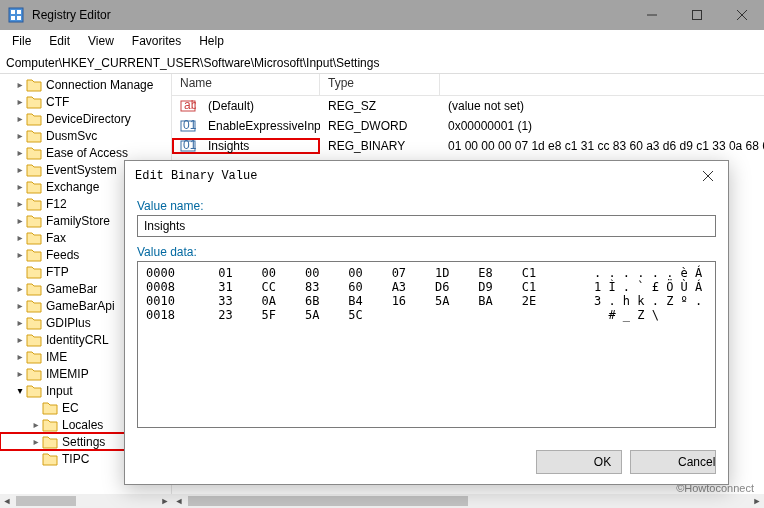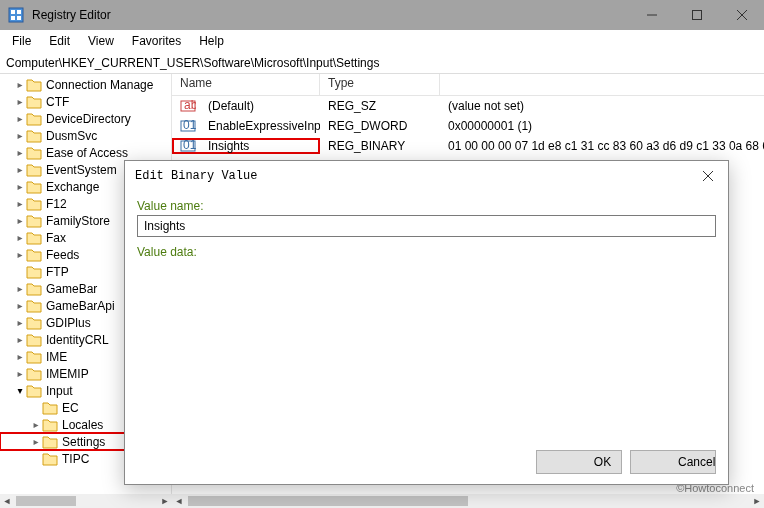--- a/index.html
+++ b/index.html
@@ -34,21 +34,21 @@
 .col-data { flex: 1; }
 .list-row { display: flex; align-items: center; height: 20px; }
 .list-row .cell { padding: 0 8px; white-space: nowrap; overflow: hidden; }
 .val-ico { width: 16px; height: 16px; margin-left: 8px; margin-right: 4px; display: inline-flex; flex-shrink: 0; }
 
 .dialog { position: absolute; left: 124px; top: 160px; width: 605px; height: 325px; background: #fff; border: 1px solid #888; box-shadow: 0 5px 20px rgba(0,0,0,0.25); display: flex; flex-direction: column; }
 .dlg-title { height: 30px; display: flex; align-items: center; padding-left: 10px; background: #fff; }
 .dlg-title-text { flex: 1; color: #000; font-family: Liberation Mono, monospace; }
 .dlg-close { width: 40px; height: 30px; display: flex; align-items: center; justify-content: center; color: #333; }
 .dlg-body { padding: 8px 12px 12px; flex: 1; display: flex; flex-direction: column; }
-.field-label { color: #4d7c0f; margin-bottom: 2px; }
+.field-label { color: #0369a1; margin-bottom: 2px; }
 .field-input { width: 100%; height: 22px; border: 1px solid #7a7a7a; padding: 2px 6px; background: #fff; margin-bottom: 8px; }
 .hex-area { flex: 1; border: 1px solid #7a7a7a; background: #fff; padding: 4px 8px; font-family: Consolas, monospace; font-size: 12px; white-space: pre; overflow: auto; color: #000; }
 .dlg-buttons { display: flex; justify-content: flex-end; gap: 8px; padding: 10px 12px; }
 .dlg-btn { width: 86px; height: 24px; border: 1px solid #adadad; background: #e1e1e1; cursor: default; padding-left: 47px; }
 
 .scroll-h { position: absolute; bottom: 0; left: 0; right: 0; height: 14px; background: #f0f0f0; display: flex; align-items: center; }
 .scroll-thumb { height: 10px; background: #c2c2c2; }
 .scroll-btn { width: 14px; height: 14px; display:flex; align-items:center; justify-content:center; color:#555; font-size:9px; }
 .copyright { position: absolute; right: 10px; bottom: 14px; color: #888; font-size: 11px; }
 </style>
@@ -379,18 +379,22 @@
         <svg width="10" height="10">
           <line x1="0" y1="0" x2="10" y2="10" stroke="#333"></line>
           <line x1="10" y1="0" x2="0" y2="10" stroke="#333"></line>
         </svg>
       </div>
   </div>
   <div class="dlg-body">
     <div class="field-label">Value name:</div>
     <input class="field-input" readonly="" value="Insights" style="">
     <div class="field-label">Value data:</div>
+    <div class="hex-area">0000      01    00    00    00    07    1D    E8    C1        . . . . . . è Á
+0008      31    CC    83    60    A3    D6    D9    C1        1 Ì . ` £ Ö Ù Á
+0010      33    0A    6B    B4    16    5A    BA    2E        3 . h k . Z º .
+0018      23    5F    5A    5C                                  # _ Z \</div>
   </div>
   <div class="dlg-buttons">
     <button class="dlg-btn">OK</button>
     <button class="dlg-btn">Cancel</button>
   </div>
 </div>
 
 </body></html>

